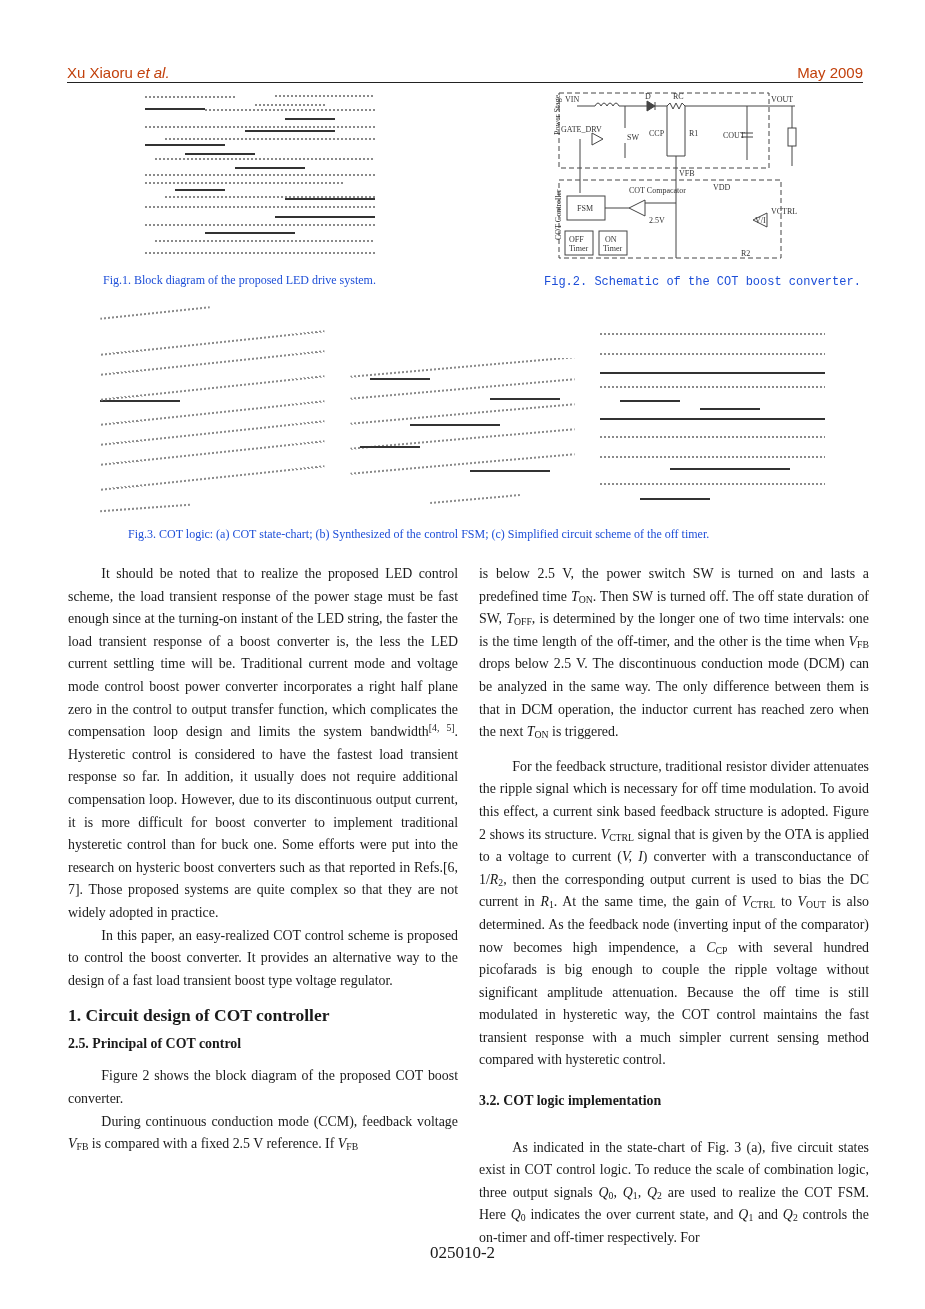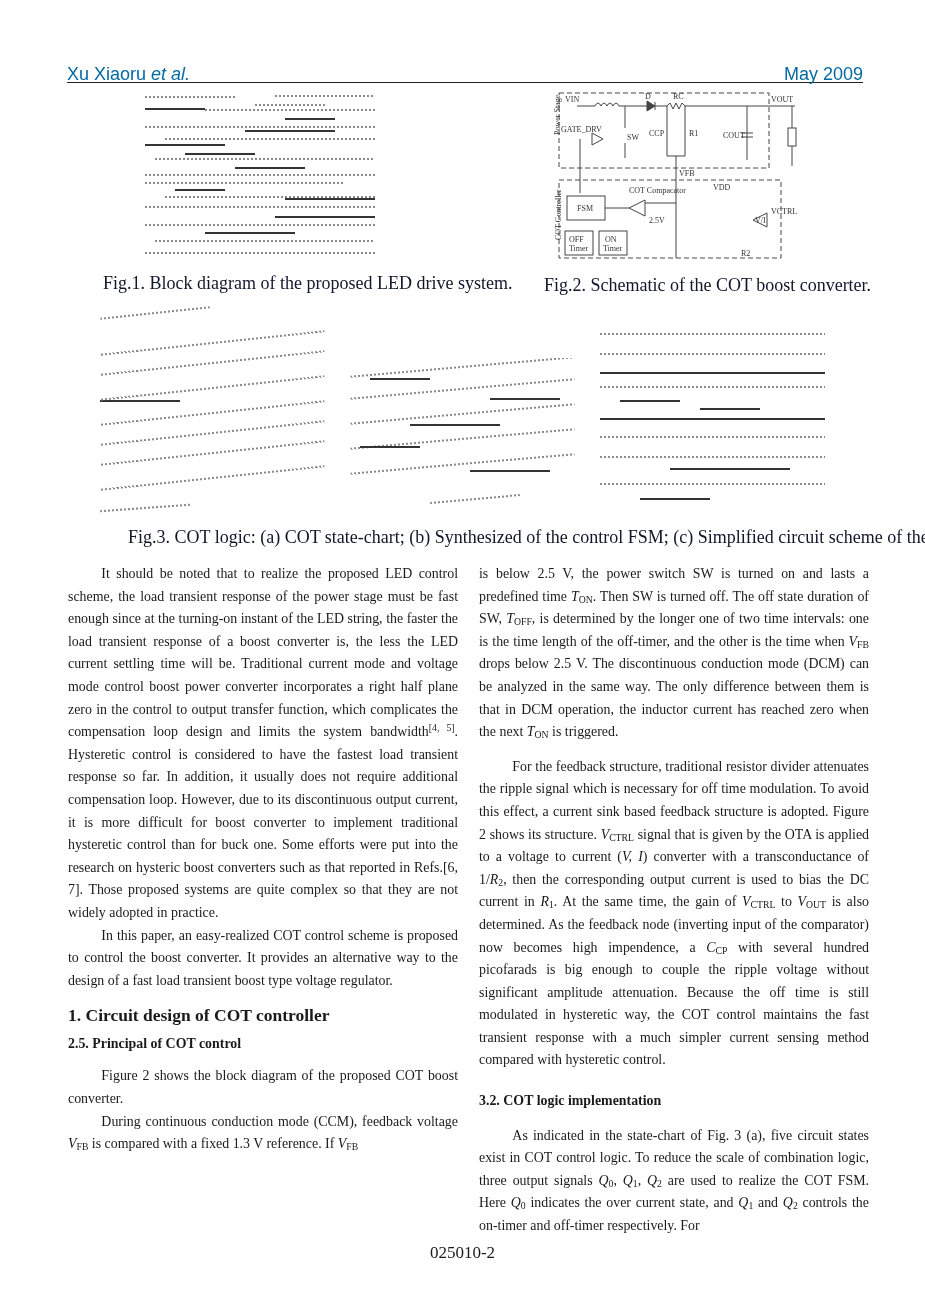--- a/index.html
+++ b/index.html
@@ -1,24 +1,24 @@
 <!DOCTYPE html>
 <html><head>
 <meta charset="utf-8">
 <style>
   html, body { margin:0; padding:0; background:#fff; }
   body { width:925px; height:1309px; position:relative; overflow:hidden;
          font-family:"Liberation Serif", serif; color:#1a1a1a; }
   .hdr { position:absolute; left:67px; right:62px; top:62px; height:20px;
-         font-family:"Liberation Sans", sans-serif; font-size:18px; color:#0369a1;
+         font-family:"Liberation Sans", sans-serif; font-size:15px; color:#c2410c;
          border-bottom:1.2px solid #222; }
   .hdr .l { position:absolute; left:0; top:2px; }
   .hdr .r { position:absolute; right:0; top:2px; }
   .fig { position:absolute; }
-  .cap { position:absolute; font-size:18px; color:#0f172a; white-space:nowrap; }
+  .cap { position:absolute; font-size:12px; color:#1d4ed8; white-space:nowrap; }
   .streaks { position:absolute; overflow:hidden; }
   .streaks i { position:absolute; display:block; height:1.5px;
                background:repeating-linear-gradient(90deg,#8a8a8a 0 2px,transparent 2px 4px); }
   .streaks i.d { background:#333; height:2px; }
   .col { position:absolute; width:390px; font-size:13.9px; line-height:22.6px;
          text-align:justify; hyphens:manual; }
   .col p { margin:0; text-indent:2.4em; }
   .col p.noind { text-indent:0; }
   .col h2 { font-size:17.5px; margin:12px 0 6px 0; font-weight:bold; }
   .col h3 { font-size:13.9px; margin:6px 0 10px 0; font-weight:bold; }
@@ -117,21 +117,21 @@
     <text x="32" y="154">OFF</text>
     <text x="32" y="163">Timer</text>
     <text x="68" y="154">ON</text>
     <text x="66" y="163">Timer</text>
     <text x="176" y="102">VDD</text>
     <text x="218" y="135">V/I</text>
     <text x="234" y="126">VCTRL</text>
     <text x="204" y="168">R2</text>
   </g>
 </svg>
-<div class="cap" style="left:544px;top:275px;">Fig.2. Schematic of the COT boost converter.</div>
+<div class="cap" style="left:544px;top:275px;font-family:Liberation Mono, monospace;">Fig.2. Schematic of the COT boost converter.</div>
 
 <div class="streaks fig" style="left:100px;top:302px;width:225px;height:212px;">
   <i style="left:0;top:10px;width:110px;transform:rotate(-6deg)"></i>
     <i style="left:0;top:40px;width:225px;transform:rotate(-6deg)"></i>
   <i style="left:0;top:60px;width:225px;transform:rotate(-6deg)"></i>
     <i class="d" style="left:0;top:98px;width:80px"></i>
   <i style="left:0;top:85px;width:225px;transform:rotate(-6deg)"></i>
     <i style="left:0;top:110px;width:225px;transform:rotate(-6deg)"></i>
   <i style="left:0;top:130px;width:225px;transform:rotate(-6deg)"></i>
     <i style="left:0;top:150px;width:225px;transform:rotate(-6deg)"></i>
@@ -166,24 +166,24 @@
     <i class="d" style="left:40px;top:170px;width:70px"></i>
 </div>
 <div class="cap" style="left:128px;top:527px;">Fig.3. COT logic: (a) COT state-chart; (b) Synthesized of the control FSM; (c) Simplified circuit scheme of the off timer.</div>
 
 <div class="col" style="left:68px;top:563px;">
   <p><span>It should be noted that to realize the proposed LED control scheme, the load transient response of the power stage must be fast enough since at the turning-on instant of the LED string, the faster the load transient response of a boost converter is, the less the LED current settling time will be. Traditional current mode and voltage mode control boost power converter incorporates a right half plane zero in the control to output transfer function, which complicates the compensation loop design and limits the system bandwidth</span><sup>[4, 5]</sup><span>. Hysteretic control is considered to have the fastest load transient response so far. In addition, it usually does not require additional compensation loop. However, due to its discontinuous output current, it is more difficult for boost converter to implement traditional hysteretic control than for buck one. Some efforts were put into the research on hysteric boost converters such as that reported in Refs.[6, 7]. Those proposed systems are quite complex so that they are not widely adopted in practice.</span></p>
   <p>In this paper, an easy-realized COT control scheme is proposed to control the boost converter. It provides an alternative way to the design of a fast load transient boost type voltage regulator.</p>
   <h2>1. Circuit design of COT controller</h2>
   <h3>2.5. Principal of COT control</h3>
   <p>Figure 2 shows the block diagram of the proposed COT boost converter.</p>
-  <p><span>During continuous conduction mode (CCM), feedback voltage </span><i>V</i><sub>FB</sub><span> is compared with a fixed 1.3 V reference. If </span><i>V</i><sub>FB</sub></p>
+  <p><span>During continuous conduction mode (CCM), feedback voltage </span><i>V</i><sub>FB</sub><span> is compared with a fixed 2.5 V reference. If </span><i>V</i><sub>FB</sub></p>
 </div>
 
 <div class="col" style="left:479px;top:563px;">
   <p class="noind"><span>is below 2.5 V, the power switch SW is turned on and lasts a predefined time </span><i>T</i><sub>ON</sub><span>. Then SW is turned off. The off state duration of SW, </span><i>T</i><sub>OFF</sub><span>, is determined by the longer one of two time intervals: one is the time length of the off-timer, and the other is the time when </span><i>V</i><sub>FB</sub><span> drops below 2.5 V. The discontinuous conduction mode (DCM) can be analyzed in the same way. The only difference between them is that in DCM operation, the inductor current has reached zero when the next </span><i>T</i><sub>ON</sub><span> is triggered.</span></p>
   <div class="gap"></div>
   <p><span>For the feedback structure, traditional resistor divider attenuates the ripple signal which is necessary for off time modulation. To avoid this effect, a current sink based feedback structure is adopted. Figure 2 shows its structure. </span><i>V</i><sub>CTRL</sub><span> signal that is given by the OTA is applied to a voltage to current (</span><i>V, I</i><span>) converter with a transconductance of 1/</span><i>R</i><sub>2</sub><span>, then the corresponding output current is used to bias the DC current in </span><i>R</i><sub>1</sub><span>. At the same time, the gain of </span><i>V</i><sub>CTRL</sub><span> to </span><i>V</i><sub>OUT</sub><span> is also determined. As the feedback node (inverting input of the comparator) now becomes high impendence, a </span><i>C</i><sub>CP</sub><span> with several hundred picofarads is big enough to couple the ripple voltage without significant amplitude attenuation. Because the off time is still modulated in hysteretic way, the COT control maintains the fast transient response with a much simpler current sensing method compared with hysteretic control.</span></p>
-  <h3 style="margin-top:18px;margin-bottom:12px;">3.2. COT logic implementation</h3>
+  <h3 style="margin-top:18px;margin-bottom:24px;">3.2. COT logic implementation</h3>
   <p><span>As indicated in the state-chart of Fig. 3 (a), five circuit states exist in COT control logic. To reduce the scale of combination logic, three output signals </span><i>Q</i><sub>0</sub>, <i>Q</i><sub>1</sub>, <i>Q</i><sub>2</sub><span> are used to realize the COT FSM. Here </span><i>Q</i><sub>0</sub><span> indicates the over current state, and </span><i>Q</i><sub>1</sub><span> and </span><i>Q</i><sub>2</sub><span> controls the on-timer and off-timer respectively. For</span></p>
 </div>
 
 <div class="footer">025010-2</div>
 
 </body></html>

